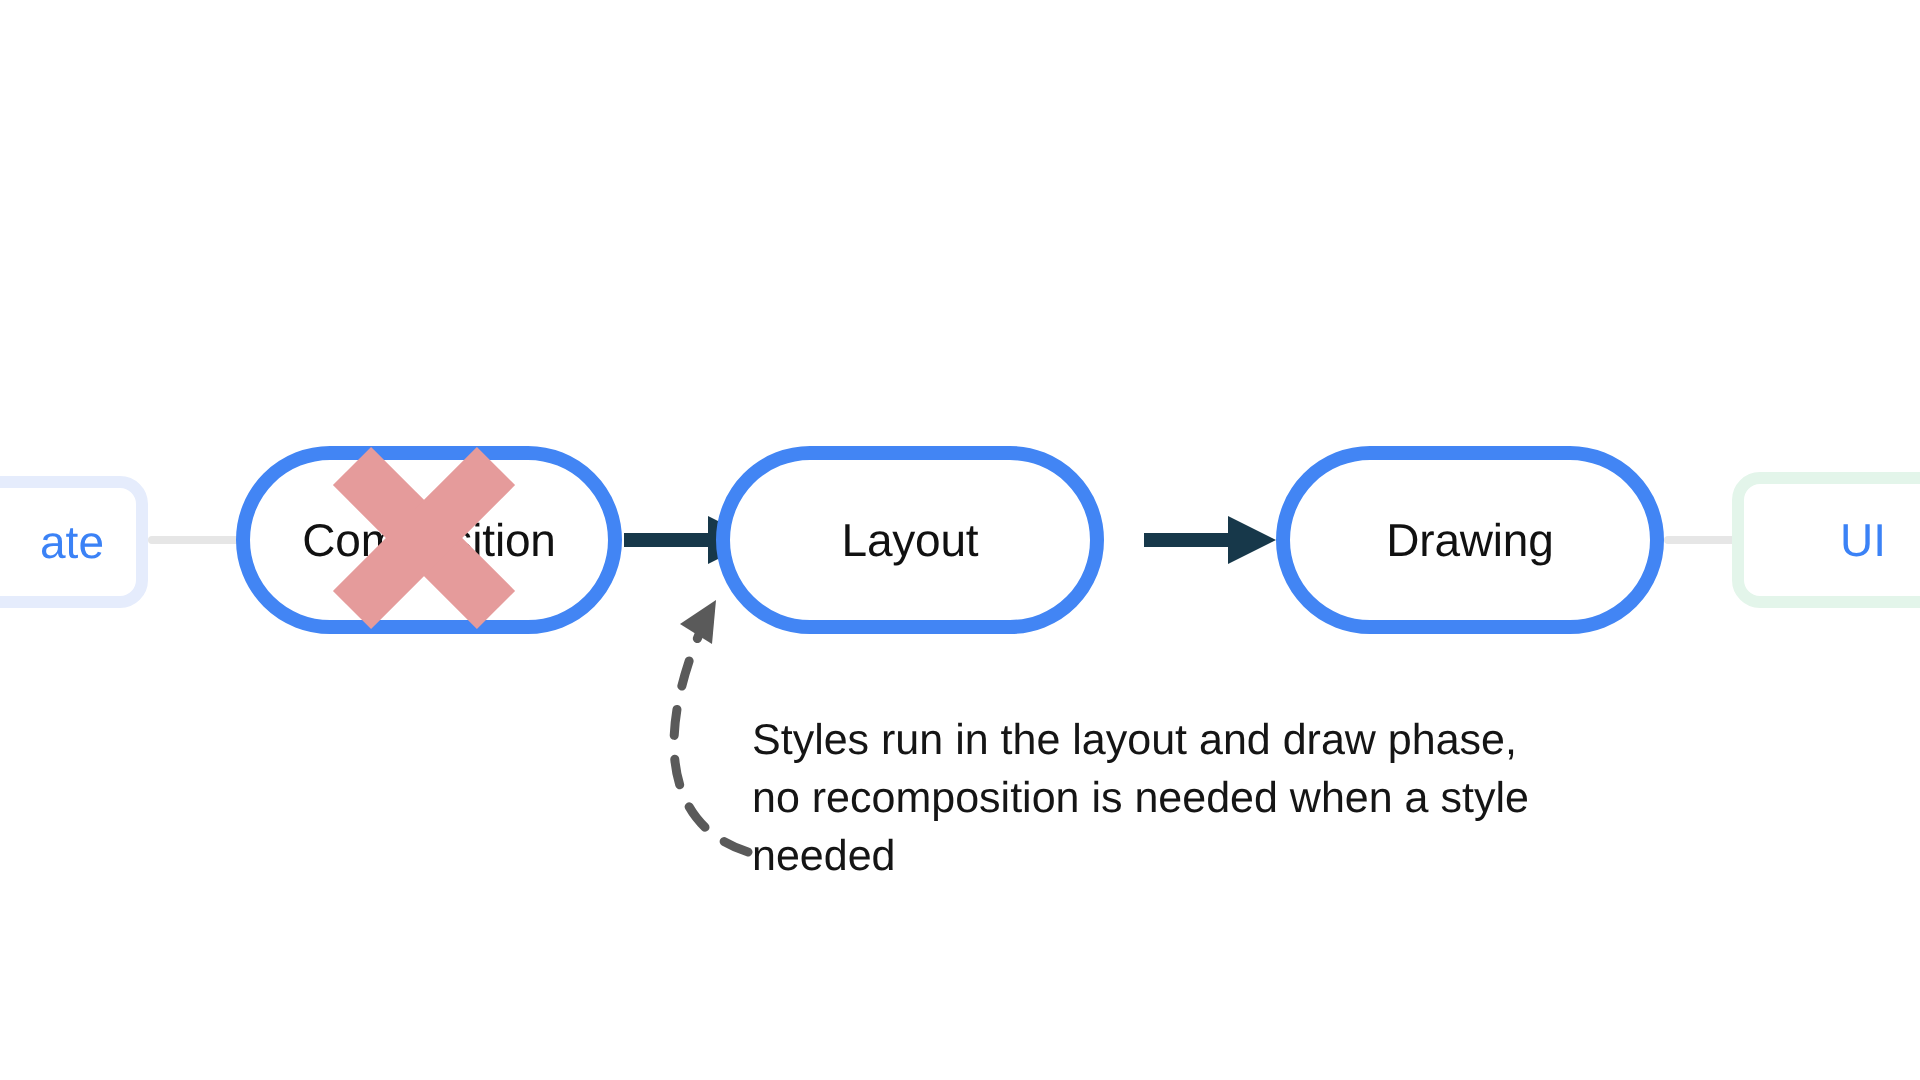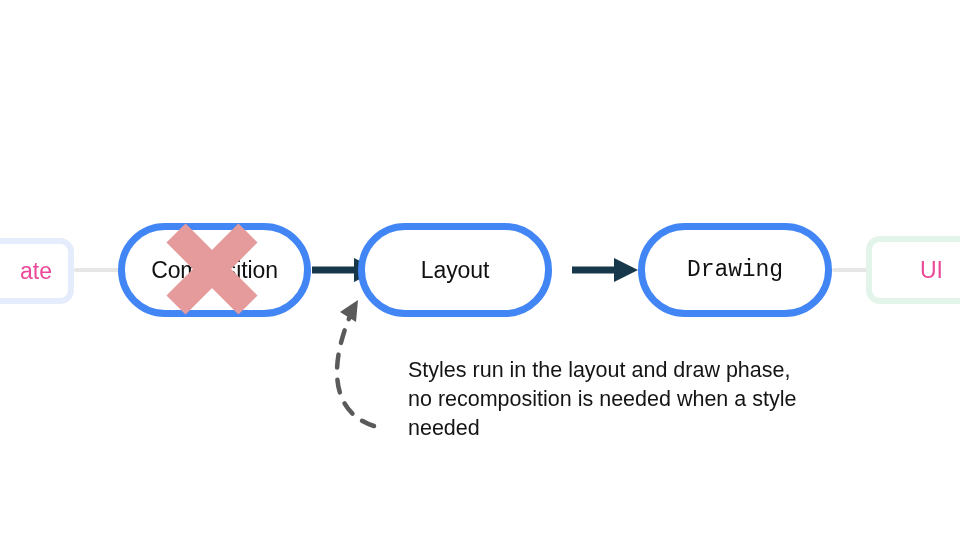--- a/index.html
+++ b/index.html
@@ -33,21 +33,21 @@
     position: absolute;
     box-sizing: border-box;
     background: #ffffff;
     display: flex;
     align-items: center;
     border-radius: 14px;
   }
   .ghost-node .ghost-label {
     font-size: 23px;
     font-weight: 500;
-    color: #ec4899;
+    color: #3b82f6;
     white-space: nowrap;
   }
   #ghost-state {
     left: -86px;
     top: 238px;
     width: 160px;
     height: 66px;
     border: 6px solid #E5ECFC;
     justify-content: flex-end;
     padding-right: 16px;
@@ -77,21 +77,21 @@
   }
   .phase-node .phase-label {
     font-size: 23px;
     font-weight: 500;
     color: #111111;
     letter-spacing: -0.1px;
     white-space: nowrap;
   }
   #node-composition { left: 118px; width: 193px; }
   #node-layout      { left: 358px; width: 194px; }
-  #node-drawing     { left: 638px; width: 194px; font-family: Liberation Mono, monospace; }
+  #node-drawing     { left: 638px; width: 194px; }
 
   
   .phase-arrow {
     position: absolute;
     top: 253px;
     width: 68px;
     height: 34px;
   }
 
   
@@ -109,21 +109,21 @@
     position: absolute;
     left: 318px;
     top: 292px;
     width: 80px;
     height: 145px;
   }
 
   
   #caption {
     position: absolute;
-    left: 408px;
+    left: 376px;
     top: 356px;
     width: 470px;
     font-size: 21.5px;
     line-height: 29px;
     color: #151515;
     font-weight: 400;
   }
   #caption .cap-line { display: block; white-space: pre; }
 </style>
 </head>

